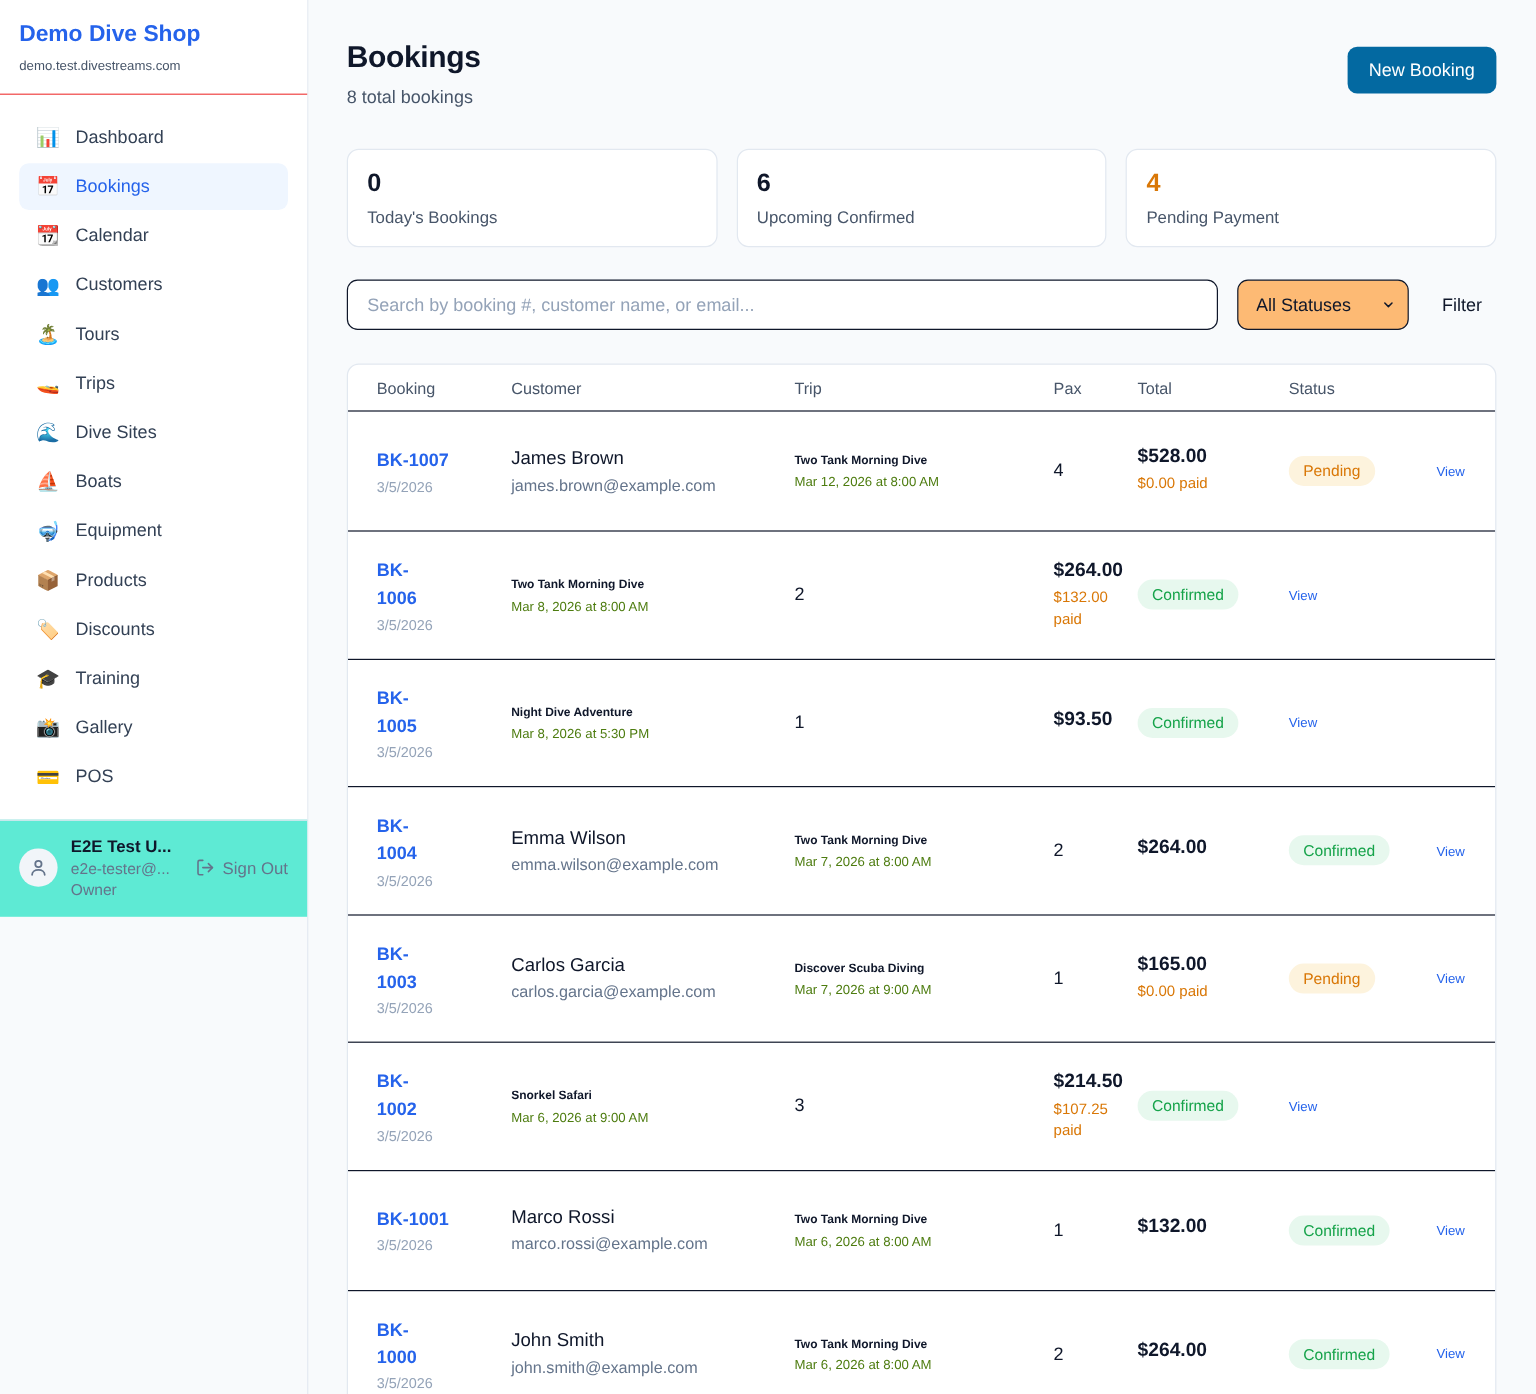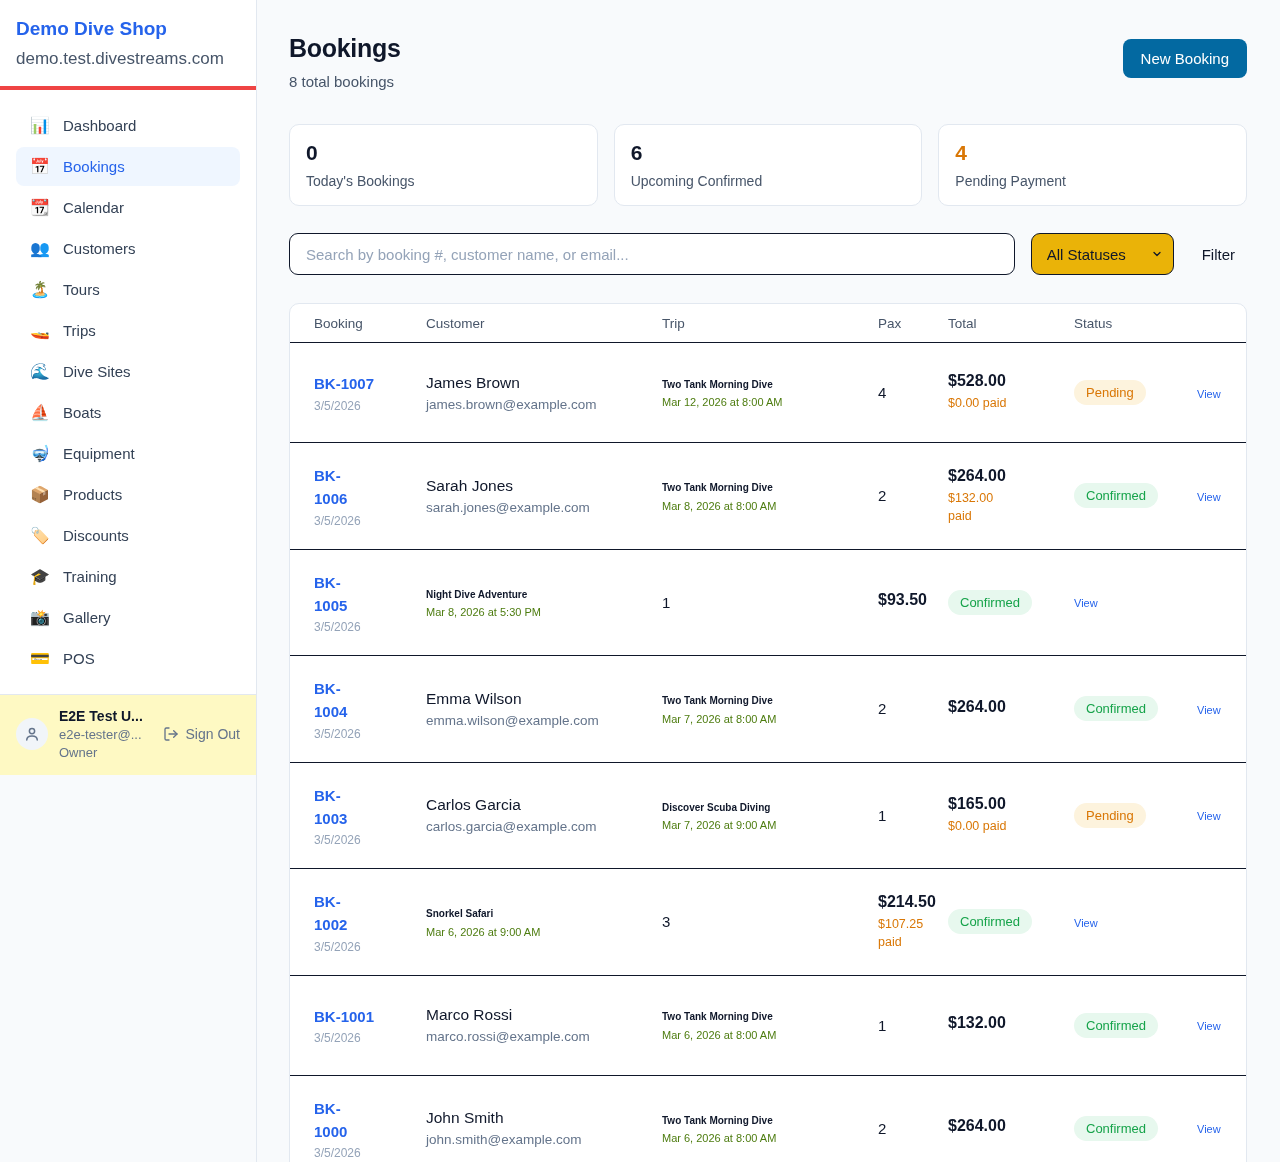--- a/index.html
+++ b/index.html
@@ -8,34 +8,34 @@
     background: #f8fafc;
     font-family: "Liberation Sans", sans-serif;
     color: #0f172a;
   }
   
   .sidebar {
     position: fixed; left: 0; top: 0; width: 257px; height: 1162px;
     border-right: 1px solid #e2e8f0; background: #f8fafc;
   }
   .sidebar-panel { background: #ffffff; }
-  .brand-block { padding: 18px 16px 17px; border-bottom: 4px solid #ef4444; }
+  .brand-block { padding: 18px 16px 17px; border-bottom: 1px solid #ef4444; }
   .brand { font-size: 19px; font-weight: 700; color: #2563eb; margin-bottom: 9px; }
-  .domain { font-size: 17px; color: #475569; }
+  .domain { font-size: 11px; color: #475569; }
   .nav { padding: 16px 16px 14px; }
   .nav-item {
     display: flex; align-items: center; gap: 13px;
     padding: 10px 14px; border-radius: 8px; margin-bottom: 2px;
     font-size: 15px; color: #334155; cursor: pointer;
   }
   .nav-item--active { background: #eff6ff; color: #2563eb; font-weight: 500; }
   .nav-icon { width: 20px; font-size: 16px; text-align: center; flex-shrink: 0;
               font-family: "DejaVu Sans", sans-serif; }
   .user-footer {
-    border-top: 1px solid #e2e8f0; background: #fef9c3;
+    border-top: 1px solid #e2e8f0; background: #5eead4;
     padding: 13px 16px 15px; display: flex; align-items: center; gap: 11px;
   }
   .avatar {
     width: 32px; height: 32px; border-radius: 50%; background: #f1f5f9;
     display: flex; align-items: center; justify-content: center; color: #64748b;
     flex-shrink: 0;
   }
   .user-meta { flex: 1; min-width: 0; }
   .user-name { font-size: 14px; font-weight: 700; margin-bottom: 3px; white-space: nowrap; }
   .user-email { font-size: 13px; color: #64748b; margin-bottom: 3px; white-space: nowrap; }
@@ -64,21 +64,21 @@
   .search-input {
     flex: 1; height: 42px; border: 1.5px solid #0f172a; border-radius: 9px;
     padding: 12px 16px; font-size: 15px; background: #fff; color: #0f172a;
     font-family: inherit; outline: none;
   }
   .search-input::placeholder { color: #94a3b8; }
   .select-wrap { position: relative; }
   .status-select {
     appearance: none; -webkit-appearance: none;
     height: 42px; width: 143px; border: 1.5px solid #0f172a; border-radius: 9px;
-    background: #eab308; font-size: 15px; padding: 0 27px 0 15px; color: #0f172a;
+    background: #fdba74; font-size: 15px; padding: 0 27px 0 15px; color: #0f172a;
     font-family: inherit; cursor: pointer;
   }
   .select-chevron { position: absolute; right: 11px; top: 50%; transform: translateY(-50%);
     pointer-events: none; color: #0f172a; display: flex; }
   .filter-label { font-size: 15px; color: #0f172a; padding: 0 12px; cursor: pointer;
     background: none; border: none; font-family: inherit; }
   
   .table-card { background: #fff; border: 1px solid #e2e8f0; border-radius: 10px; overflow: hidden; }
   .thead, .trow {
     display: grid;
@@ -294,24 +294,20 @@
           </div>
         </div>
 
         <div class="trow">
           <div class="cell">
             <a class="bk-id" href="#">BK-
 1006</a>
             <div class="bk-date">3/5/2026</div>
           </div>
           <div class="cell">
-            <div class="c-name">Sarah Jones</div>
-            <div class="c-email">sarah.jones@example.com</div>
-          </div>
-          <div class="cell">
             <div class="t-name">Two Tank Morning Dive</div>
             <div class="t-date">Mar 8, 2026 at 8:00 AM</div>
           </div>
           <div class="cell pax">2</div>
           <div class="cell">
             <div class="tot">$264.00</div>
             <div class="paid">$132.00
 paid</div>
           </div>
           <div class="cell">

